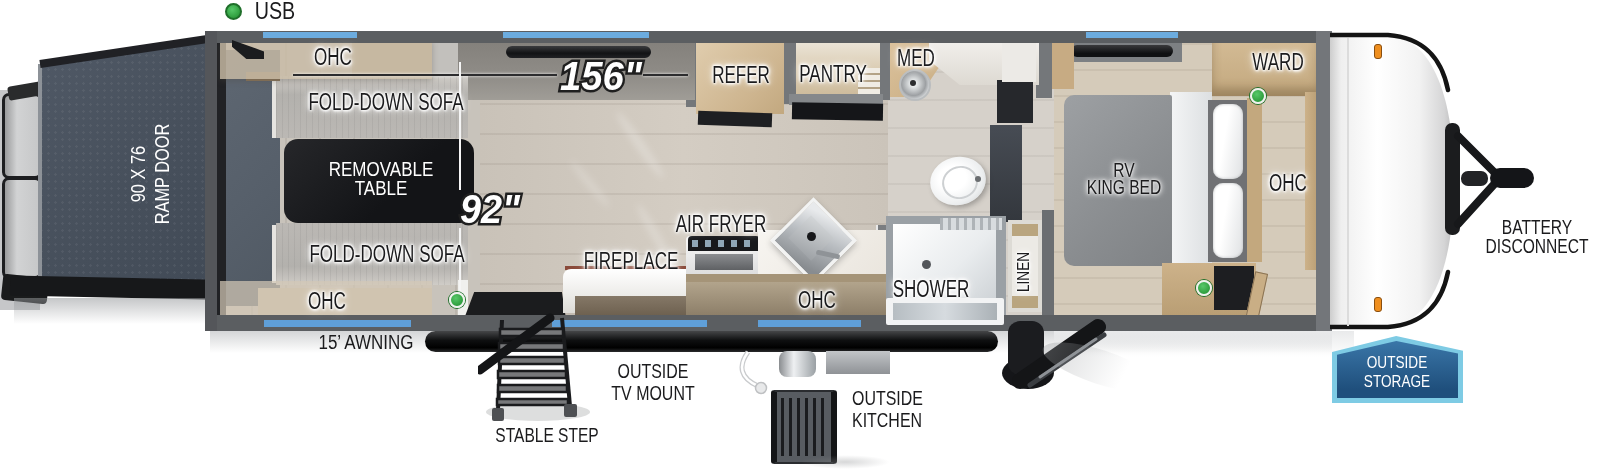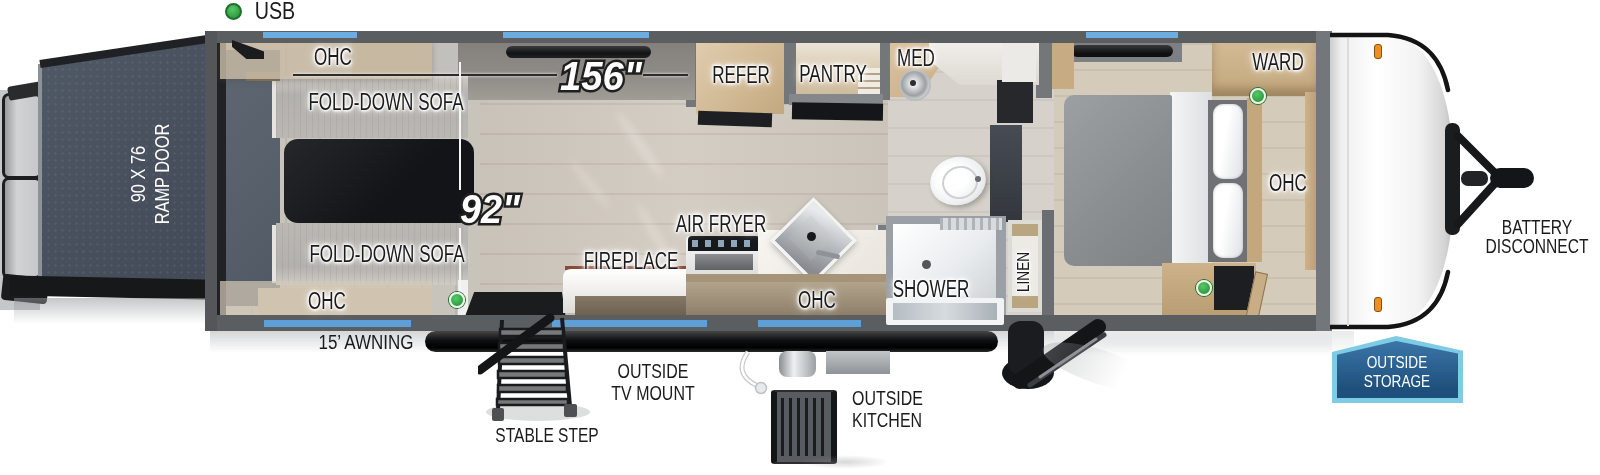--- a/index.html
+++ b/index.html
@@ -276,28 +276,34 @@
 <div class="abs" style="left:816px;top:252px;width:24px;height:5px;background:#8f9397;border-radius:2px;transform:rotate(12deg);"></div>
 
 <div class="abs" style="left:686px;top:274px;width:200px;height:9px;background:#a59478;"></div>
 <div class="abs" style="left:686px;top:282px;width:200px;height:33px;background:linear-gradient(180deg,#b2a48c,#8d7f69);"></div>
 
 <div class="plain" style="left:275px;top:11px;font-size:24px;transform:translate(-50%,-50%) scaleX(0.82);">USB</div>
 <div class="lb" style="left:333px;top:57px;">OHC</div>
 <div class="lb" style="left:386px;top:102px;">FOLD-DOWN SOFA</div>
 <div class="lb" style="left:387px;top:254px;">FOLD-DOWN SOFA</div>
 <div class="lb" style="left:327px;top:301px;">OHC</div>
+<div class="abs" style="left:381px;top:179px;transform:translate(-50%,-50%);color:#fff;font-size:20px;line-height:19px;text-align:center;">
+      <div style="transform:scaleX(0.85);white-space:nowrap;">REMOVABLE<br>TABLE</div>
+    </div>
 <div class="lb" style="left:631px;top:261px;">FIREPLACE</div>
 <div class="lb" style="left:721px;top:224px;">AIR FRYER</div>
 <div class="lb" style="left:817px;top:300px;">OHC</div>
 <div class="lb" style="left:741px;top:75px;">REFER</div>
 <div class="lb" style="left:833px;top:74px;">PANTRY</div>
 <div class="lb" style="left:916px;top:58px;">MED</div>
 <div class="lb" style="left:931px;top:289px;">SHOWER</div>
 <div class="lb" style="left:1024px;top:272px;font-size:17px;transform:translate(-50%,-50%) rotate(-90deg) scaleX(0.8);">LINEN</div>
+<div class="abs" style="left:1124px;top:179px;transform:translate(-50%,-50%);color:#1b1b1d;font-size:20px;line-height:17px;text-align:center;text-shadow:0 0 3px #fff,0 0 6px #fff,0 0 9px #fff;">
+      <div style="transform:scaleX(0.78);white-space:nowrap;">RV<br>KING BED</div>
+    </div>
 <div class="lb" style="left:1278px;top:62px;">WARD</div>
 <div class="lb" style="left:1288px;top:183px;">OHC</div>
 <div class="plain" style="left:366px;top:342px;font-size:20px;transform:translate(-50%,-50%) scaleX(0.85);">15’ AWNING</div>
 <div class="plain" style="left:547px;top:435px;font-size:21px;">STABLE STEP</div>
 <div class="abs" style="left:653px;top:382px;transform:translate(-50%,-50%);color:#1b1b1d;font-size:21px;line-height:22px;text-align:center;">
       <div style="transform:scaleX(0.76);white-space:nowrap;">OUTSIDE<br>TV MOUNT</div>
     </div>
 <div class="abs" style="left:852px;top:409px;transform:translate(0,-50%);color:#1b1b1d;font-size:21px;line-height:22px;text-align:left;">
       <div style="transform:scaleX(0.76);transform-origin:left center;white-space:nowrap;">OUTSIDE<br>KITCHEN</div>
     </div>

